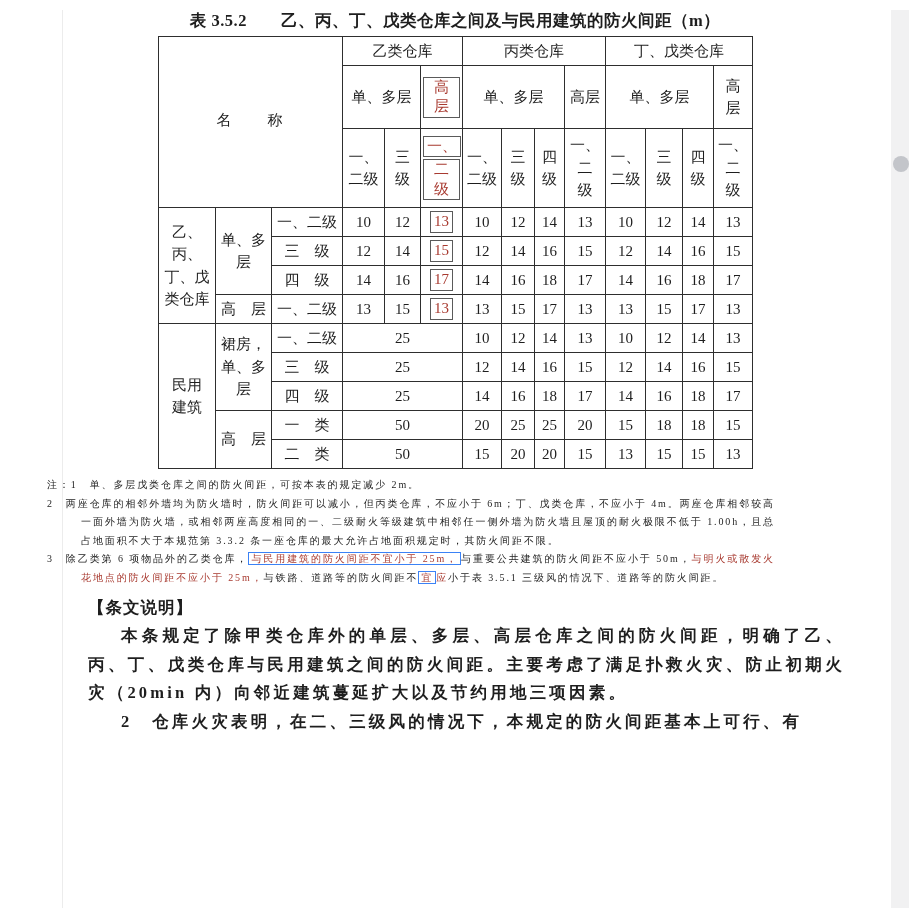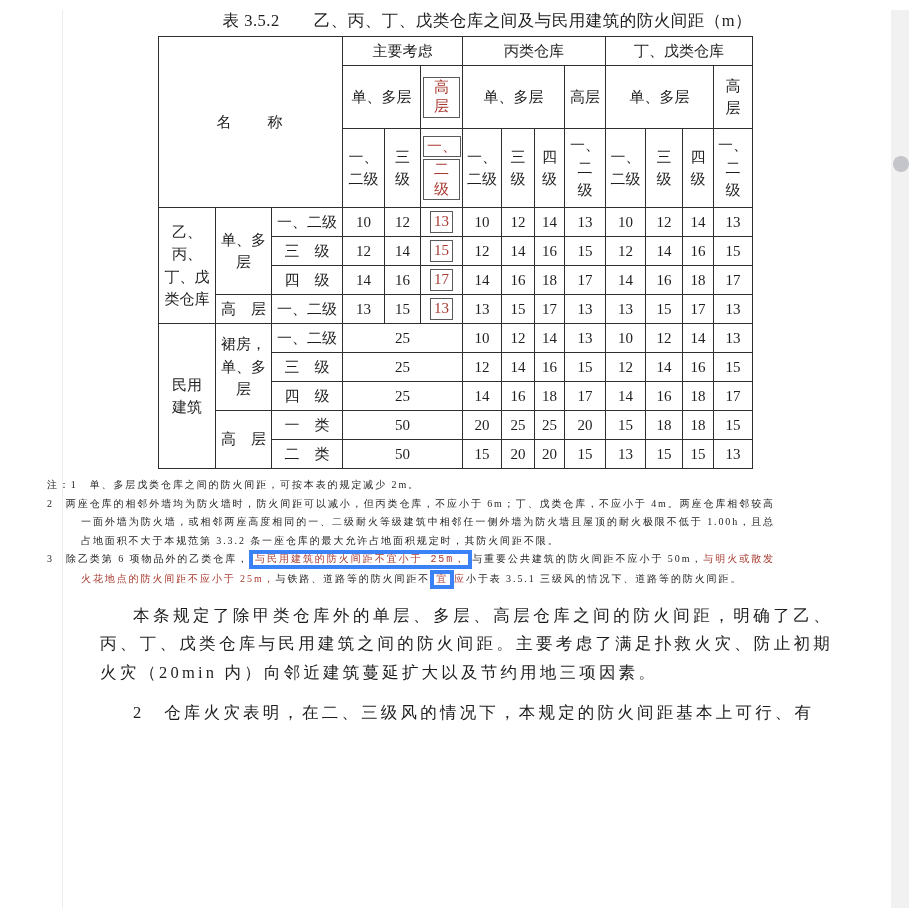--- a/index.html
+++ b/index.html
@@ -11,55 +11,55 @@
   body{
     width:909px;height:908px;overflow:hidden;background:#ffffff;
     font-family:"Liberation Serif","DejaVu Serif",serif;color:var(--ink);
   }
   .page{position:relative;width:909px;height:908px;background:#fff;}
   .edge-line{position:absolute;left:62px;top:0;bottom:0;width:1px;background:#ececec;}
   .scroll-gutter{position:absolute;right:0;top:0;width:18px;height:908px;background:#f1f1f2;}
   .scroll-thumb{position:absolute;left:2px;top:146px;width:16px;height:16px;border-radius:50%;background:#c3c5ca;}
 
   .doc-title{
-    margin:10px 0 4px 158px;width:594px;text-align:right;
-    font-weight:normal;font-size:16.5px;letter-spacing:0.5px;white-space:nowrap;
+    margin:10px 0 4px 158px;width:594px;text-align:center;
+    font-weight:bold;font-size:16.5px;letter-spacing:0.5px;white-space:nowrap;
   }
 
   table.fire-table{
     border-collapse:collapse;table-layout:fixed;
     margin-left:158px;width:594px;letter-spacing:normal;
   }
   .fire-table th,.fire-table td{
     border:1px solid var(--border);text-align:center;vertical-align:middle;
     font-weight:normal;font-size:15px;padding:1px 2px;line-height:1.5;
     word-break:break-all;overflow:hidden;
   }
   .fire-table{border:1.5px solid var(--border);}
   tr.h1{height:29px;} tr.h2{height:63px;} tr.h3{height:79px;}
   tbody.fire-body tr{height:29px;}
   .num{font-size:16px;}
   .red{color:var(--red);}
   .rbox{display:inline-block;border:1px solid #5a5a5a;padding:0 3px;line-height:1.3;margin:1px 0;}
-  .name-cell{font-size:15.5px;letter-spacing:2px;}
+  .name-cell{font-size:15.5px;letter-spacing:2px;font-family:Liberation Mono, monospace;}
 
   .notes{
     margin:7px 0 0 47px;width:728px;
     font-size:10px;line-height:1.86;letter-spacing:1.9px;text-align:justify;
   }
   .note{padding-left:34px;text-indent:-34px;}
-  .seg-red-box{color:var(--red);border:4px solid #3b82f6;padding:0 2px;font-family:Liberation Mono, monospace;}
+  .seg-red-box{color:var(--red);border:1px solid #3b82f6;padding:0 2px;}
   .seg-red-underline{color:var(--red);text-underline-offset:4px;text-decoration-thickness:1px;}
 
   .commentary{
     margin:6px 0 0 88px;width:757px;
     font-size:16.5px;line-height:1.727;letter-spacing:3.2px;text-align:justify;
   }
   .commentary-heading{font-weight:bold;letter-spacing:1px;text-indent:0;}
-  .commentary p{margin:12px;text-indent:2em;}
+  .commentary p{margin:0;text-indent:2em;font-weight:bold;}
 </style>
 </head>
 <body>
 
 <div class="page">
   <div class="edge-line"></div>
 
   <div class="doc-title">表 3.5.2　　乙、丙、丁、戊类仓库之间及与民用建筑的防火间距（m）</div>
 
   <table class="fire-table">
@@ -75,21 +75,21 @@
         <col style="width:30px">
         <col style="width:41px">
       <col style="width:40px">
         <col style="width:37px">
         <col style="width:31px">
         <col style="width:39px">
     </colgroup>
     <thead id="fire-head">
         <tr class="h1">
           <th class="name-cell" rowspan="3" colspan="3">名　　称</th>
-          <th colspan="3">主要考虑</th>
+          <th colspan="3">乙类仓库</th>
           <th colspan="4">丙类仓库</th>
           <th colspan="4">丁、戊类仓库</th>
         </tr>
         <tr class="h2">
           <th colspan="2"><span>单、多层</span></th>
           <th colspan="1"><span class="rbox red">高层</span></th>
           <th colspan="3"><span>单、多层</span></th>
           <th colspan="1"><span>高层</span></th>
           <th colspan="3"><span>单、多层</span></th>
           <th colspan="1"><span>高</span><br><span>层</span></th>
@@ -234,20 +234,21 @@
       </tbody>
   </table>
 
   <div class="notes" id="notes">
       <div class="note"><span>注：</span><span>1　</span><span>单、多层戊类仓库之间的防火间距，可按本表的规定减少 2m。</span></div>
       <div class="note"><span>2　</span><span>两座仓库的相邻外墙均为防火墙时，防火间距可以减小，但丙类仓库，不应小于 6m；丁、戊类仓库，不应小于 4m。两座仓库相邻较高一面外墙为防火墙，或相邻两座高度相同的一、二级耐火等级建筑中相邻任一侧外墙为防火墙且屋顶的耐火极限不低于 1.00h，且总占地面积不大于本规范第 3.3.2 条一座仓库的最大允许占地面积规定时，其防火间距不限。</span></div>
       <div class="note"><span>3　</span><span>除乙类第 6 项物品外的乙类仓库，</span><span class="seg-red-box">与民用建筑的防火间距不宜小于 25m，</span><span>与重要公共建筑的防火间距不应小于 50m，</span><span class="seg-red-underline">与明火或散发火花地点的防火间距不应小于 25m，</span><span>与铁路、道路等的防火间距不</span><span class="seg-red-box">宜</span><span class="seg-red-underline">应</span><span>小于表 3.5.1 三级风的情况下、道路等的防火间距。</span></div>
     </div>
 
   <div class="commentary">
+    <div class="commentary-heading">【条文说明】</div>
     <div id="paras">
         <p>本条规定了除甲类仓库外的单层、多层、高层仓库之间的防火间距，明确了乙、丙、丁、戊类仓库与民用建筑之间的防火间距。主要考虑了满足扑救火灾、防止初期火灾（20min 内）向邻近建筑蔓延扩大以及节约用地三项因素。</p>
         <p>2　仓库火灾表明，在二、三级风的情况下，本规定的防火间距基本上可行、有</p>
       </div>
   </div>
 
   <div class="scroll-gutter">
     <div class="scroll-thumb"></div>
   </div>
 </div>

